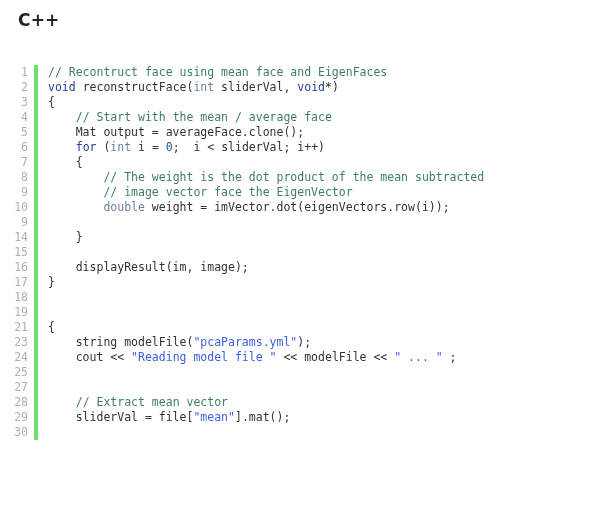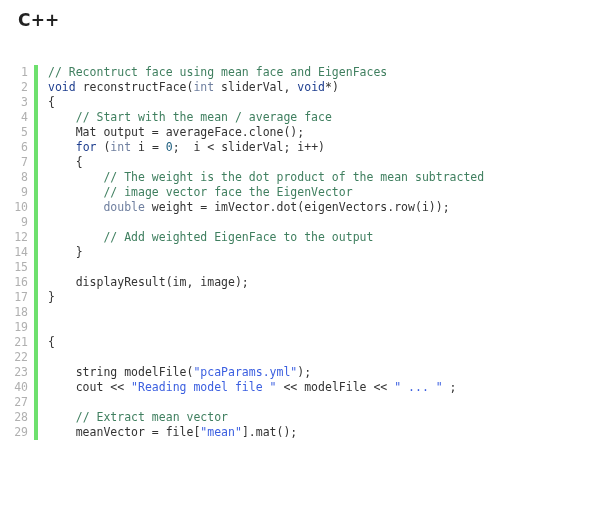--- a/index.html
+++ b/index.html
@@ -153,25 +153,20 @@
             <td class="gutter">10</td>
             <td class="sep"></td>
             <td class="code"><span class="tok-plain">        </span><span class="tok-type">double</span><span class="tok-plain"> weight = imVector.dot(eigenVectors.row(i));</span></td>
           </tr>
           <tr>
             <td class="gutter">9</td>
             <td class="sep"></td>
             <td class="code"><span class="tok-plain"></span></td>
           </tr>
           <tr>
-            <td class="gutter">12</td>
-            <td class="sep"></td>
-            <td class="code"><span class="tok-plain">        </span><span class="tok-com">// Add weighted EigenFace to the output</span></td>
-          </tr>
-          <tr>
             <td class="gutter">14</td>
             <td class="sep"></td>
             <td class="code"><span class="tok-plain">    }</span></td>
           </tr>
           <tr>
             <td class="gutter">15</td>
             <td class="sep"></td>
             <td class="code"><span class="tok-plain"></span></td>
           </tr>
           <tr>
@@ -193,46 +188,51 @@
             <td class="gutter">19</td>
             <td class="sep"></td>
             <td class="code"><span class="tok-plain"></span></td>
           </tr>
           <tr>
             <td class="gutter">21</td>
             <td class="sep"></td>
             <td class="code"><span class="tok-plain">{</span></td>
           </tr>
           <tr>
-            <td class="gutter">22</td>
-            <td class="sep"></td>
-            <td class="code"><span class="tok-plain"></span></td>
-          </tr>
-          <tr>
             <td class="gutter">23</td>
             <td class="sep"></td>
             <td class="code"><span class="tok-plain">    string modelFile(</span><span class="tok-str">"pcaParams.yml"</span><span class="tok-plain">);</span></td>
           </tr>
           <tr>
-            <td class="gutter">40</td>
+            <td class="gutter">24</td>
             <td class="sep"></td>
             <td class="code"><span class="tok-plain">    cout &lt;&lt; </span><span class="tok-str">"Reading model file "</span><span class="tok-plain"> &lt;&lt; modelFile &lt;&lt; </span><span class="tok-str">" ... "</span><span class="tok-plain"> ;</span></td>
           </tr>
           <tr>
+            <td class="gutter">25</td>
+            <td class="sep"></td>
+            <td class="code"><span class="tok-plain"></span></td>
+          </tr>
+          <tr>
             <td class="gutter">27</td>
             <td class="sep"></td>
             <td class="code"><span class="tok-plain"></span></td>
           </tr>
           <tr>
             <td class="gutter">28</td>
             <td class="sep"></td>
             <td class="code"><span class="tok-plain">    </span><span class="tok-com">// Extract mean vector</span></td>
           </tr>
           <tr>
             <td class="gutter">29</td>
             <td class="sep"></td>
-            <td class="code"><span class="tok-plain">    meanVector = file[</span><span class="tok-str">"mean"</span><span class="tok-plain">].mat();</span></td>
+            <td class="code"><span class="tok-plain">    sliderVal = file[</span><span class="tok-str">"mean"</span><span class="tok-plain">].mat();</span></td>
+          </tr>
+          <tr>
+            <td class="gutter">30</td>
+            <td class="sep"></td>
+            <td class="code"><span class="tok-plain"></span></td>
           </tr>
         </tbody>
     </table>
   </div>
 
 </div>
 
 </body></html>

